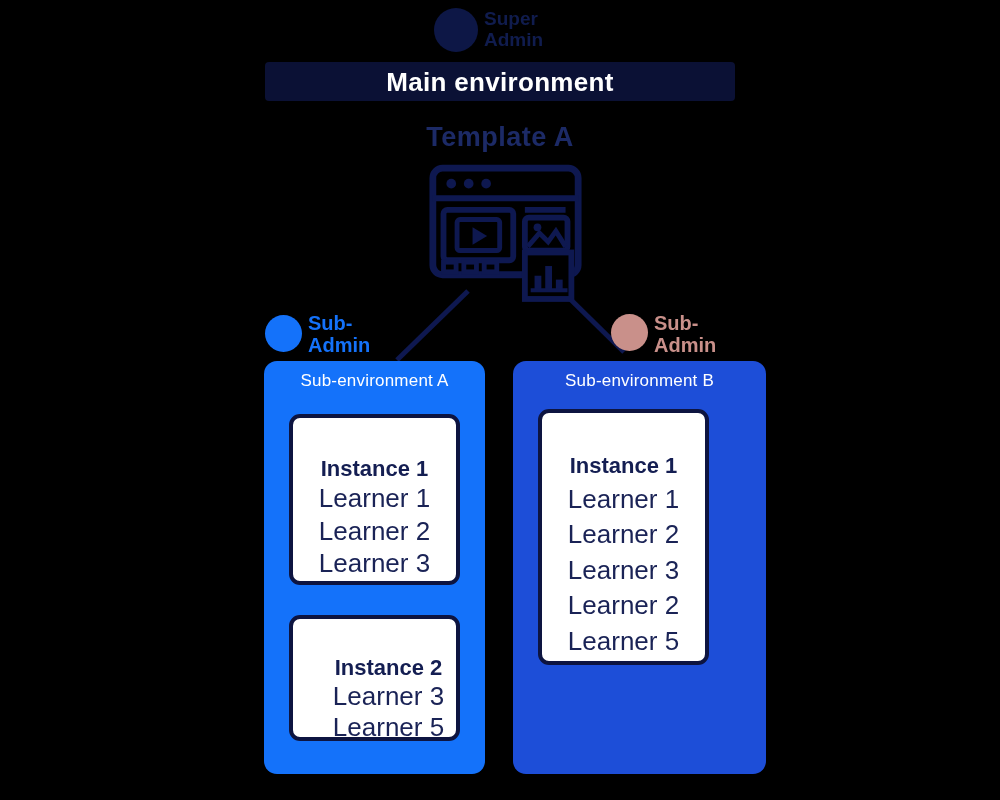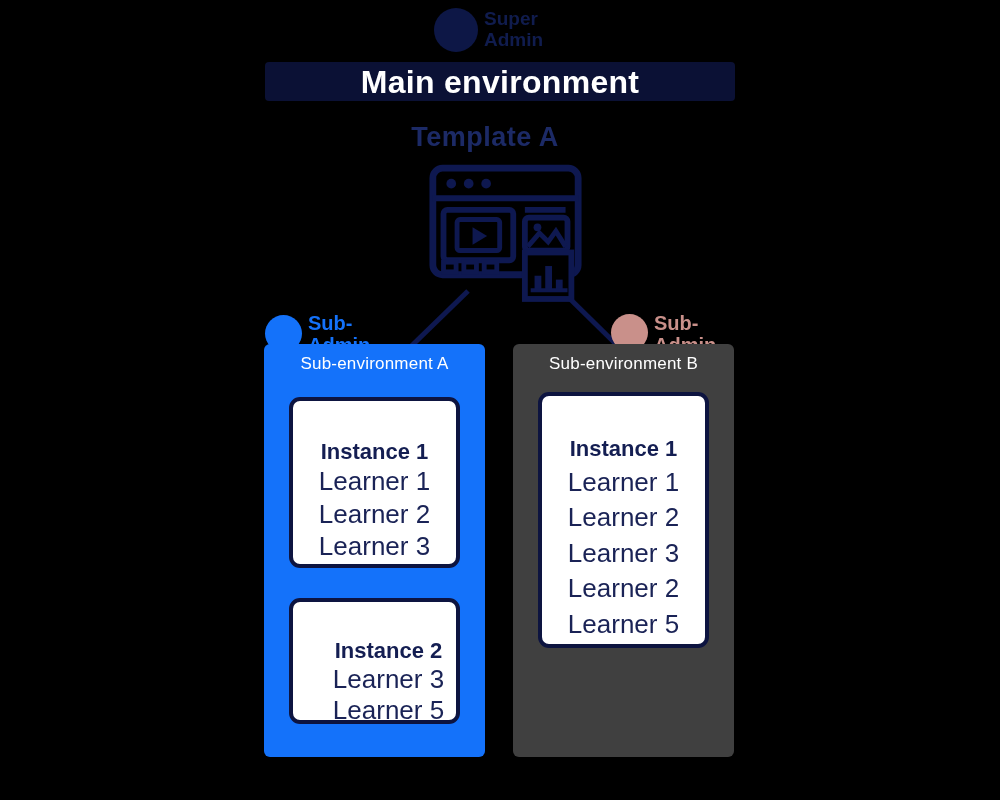--- a/index.html
+++ b/index.html
@@ -11,34 +11,34 @@
   .avatar.super{left:434px;top:8px;width:44px;height:44px;background:#0d1746;}
   .avatar.sub-a{left:265px;top:315px;width:37px;height:37px;background:#1472fa;}
   .avatar.sub-b{left:611px;top:314px;width:37px;height:37px;background:#c9908a;}
   .admin-label{position:absolute;font-weight:700;line-height:1.12;}
   .admin-label.super{left:484px;top:8px;width:78px;font-size:19px;color:#101c4e;}
   .admin-label.sub-a{left:308px;top:312px;width:86px;font-size:20px;color:#1472fa;}
   .admin-label.sub-b{left:654px;top:312px;width:86px;font-size:20px;color:#c9908a;}
   .banner{
     position:absolute;left:265px;top:62px;width:470px;height:39px;
     background:#0b1135;border-radius:4px;color:#fff;
-    font-size:32px;font-weight:600;text-align:center;line-height:40px;
+    font-size:26px;font-weight:600;text-align:center;line-height:40px;
     letter-spacing:0.3px;
   }
   .template-label{
-    position:absolute;left:360px;top:122px;width:250px;text-align:center;
+    position:absolute;left:375px;top:122px;width:250px;text-align:center;
     font-size:27px;font-weight:700;color:#1c2a66;letter-spacing:0.5px;
   }
   .template-icon{position:absolute;left:428px;top:162px;width:155px;height:148px;}
   .connectors{position:absolute;left:0;top:0;width:1000px;height:800px;pointer-events:none;}
   .env{
-    position:absolute;top:344px;width:221px;height:413px;border-radius:6px;
+    position:absolute;top:361px;width:221px;height:413px;border-radius:13px;
   }
   .env.a{left:264px;background:#1472fa;}
-  .env.b{left:513px;background:#404040;}
+  .env.b{left:513px;background:#1d4ed8;padding-left:32px;}
   .env-label{
     position:absolute;top:10px;left:0;width:100%;text-align:center;
     color:#fff;font-size:17px;font-weight:500;letter-spacing:0.2px;
   }
   .card{
     position:absolute;left:25px;width:171px;background:#fff;
     border:4px solid #0d1440;border-radius:11px;box-sizing:border-box;
     display:flex;flex-direction:column;justify-content:space-evenly;
     align-items:center;text-align:center;
   }

